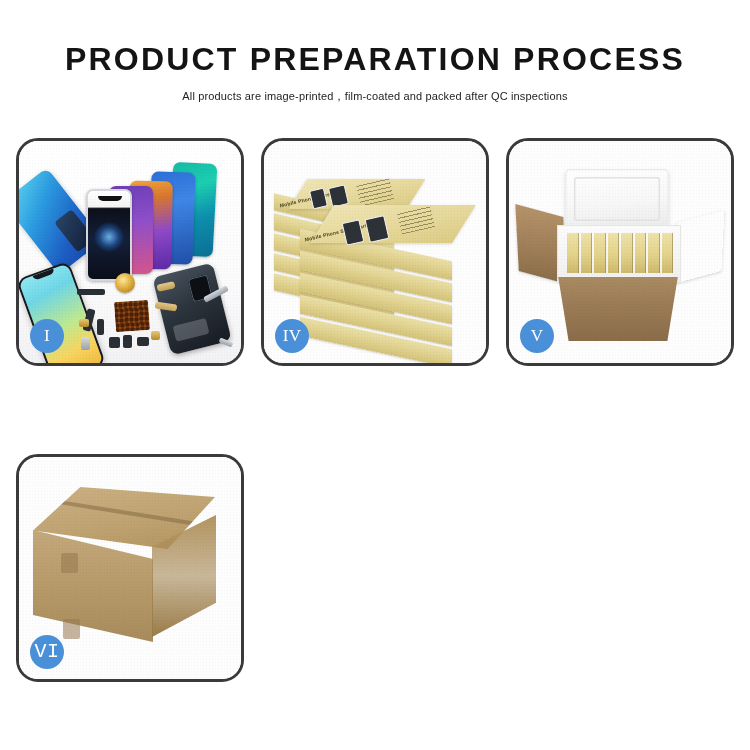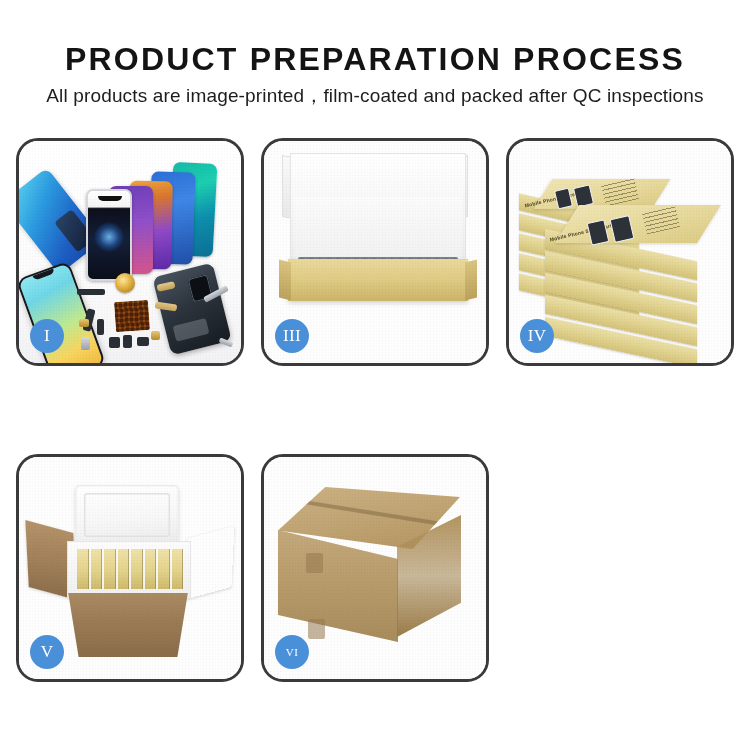--- a/index.html
+++ b/index.html
@@ -32,21 +32,21 @@
     font-size: 32px;
     font-weight: bold;
     letter-spacing: 2.2px;
     color: #141414;
     line-height: 38px;
     white-space: nowrap;
     font-family: "Liberation Sans", sans-serif;
   }
   .subtitle {
     margin-top: 9px;
-    font-size: 19px;
+    font-size: 11px;
     font-weight: normal;
     letter-spacing: 0.15px;
     color: #1d1d1d;
     line-height: 18px;
     white-space: nowrap;
   }
 
   
   .grid {
     position: absolute;
@@ -81,21 +81,21 @@
     border-radius: 50%;
     background: #4a90d9;
     color: #ffffff;
     font-family: "Liberation Serif", serif;
     font-size: 17px;
     line-height: 34px;
     text-align: center;
     letter-spacing: 0.4px;
     z-index: 40;
   }
-  .badge.wide { font-size: 11px; }
+  .badge.wide { font-size: 20px; font-family: Liberation Mono, monospace; }
 
   
   .p1-bg {
     position: absolute; inset: 0;
     background: linear-gradient(180deg,#ffffff 0%,#fbfbfc 62%,#f2f2f4 100%);
   }
   .phone {
     position: absolute;
     border-radius: 7px;
     box-shadow: 0 1px 3px rgba(0,0,0,0.30);
@@ -417,33 +417,20 @@
         <div class="chip" style="left:118px;top:196px;width:12px;height:9px;"></div>
         <div class="chip gold" style="left:132px;top:190px;width:9px;height:9px;"></div>
         <div class="chip silver" style="right:12px;top:150px;width:26px;height:6px;transform:rotate(-28deg);"></div>
         <div class="chip silver" style="right:8px;bottom:18px;width:14px;height:5px;transform:rotate(22deg);"></div>
         <div class="grain"></div>
       </div>
       <div class="badge">I</div>
     </div>
 
 
-    <div class="panel">
-      <div class="panel-photo">
-        <div class="p3-bg"></div>
-        <div class="lid-flap-l"></div>
-        <div class="lid-flap-r"></div>
-        <div class="lid-back"></div>
-        <div class="foam-back"></div>
-        <div class="wrap-fill"></div>
-        <div class="box-tray"></div>
-        <div class="grain"></div>
-      </div>
-      <div class="badge">III</div>
-    </div>
 
     <div class="panel">
       <div class="panel-photo">
         <div class="p4-bg"></div>
 
         <div class="stackbox" style="left:10px;top:66px;width:120px;height:17px;transform:skewY(13deg);"></div>
         <div class="stackbox" style="left:10px;top:86px;width:120px;height:17px;transform:skewY(13deg);"></div>
         <div class="stackbox" style="left:10px;top:106px;width:120px;height:17px;transform:skewY(13deg);"></div>
         <div class="stackbox" style="left:10px;top:126px;width:120px;height:17px;transform:skewY(13deg);"></div>
         <div class="stackbox" style="left:10px;top:146px;width:120px;height:17px;transform:skewY(13deg);"></div>

